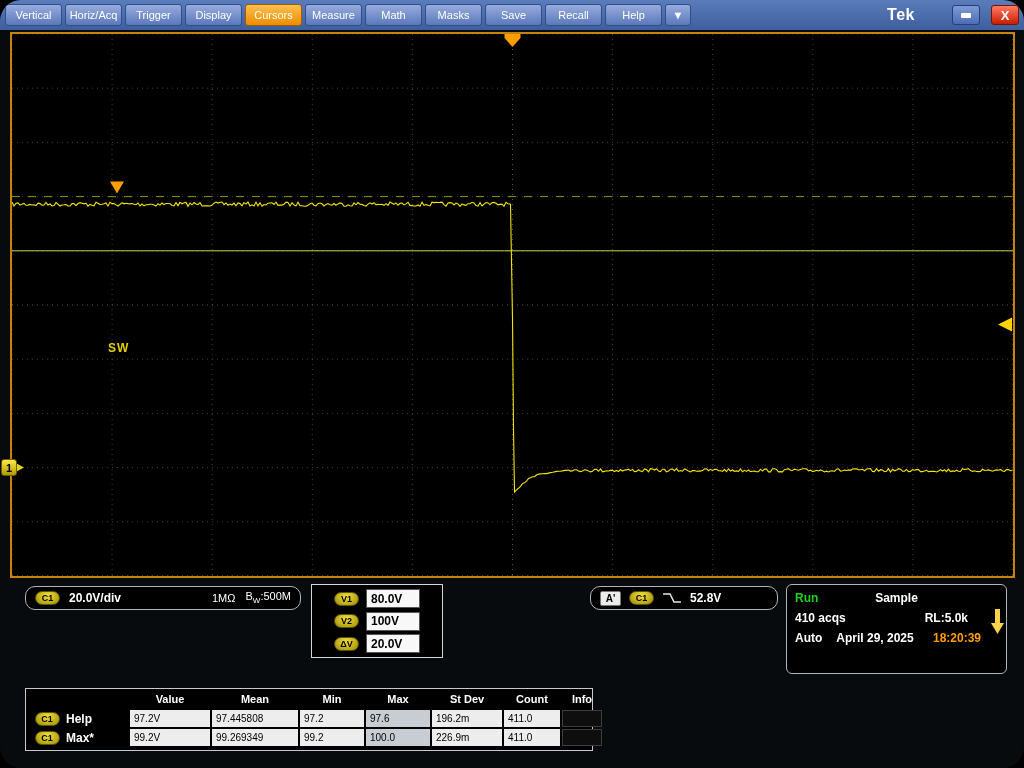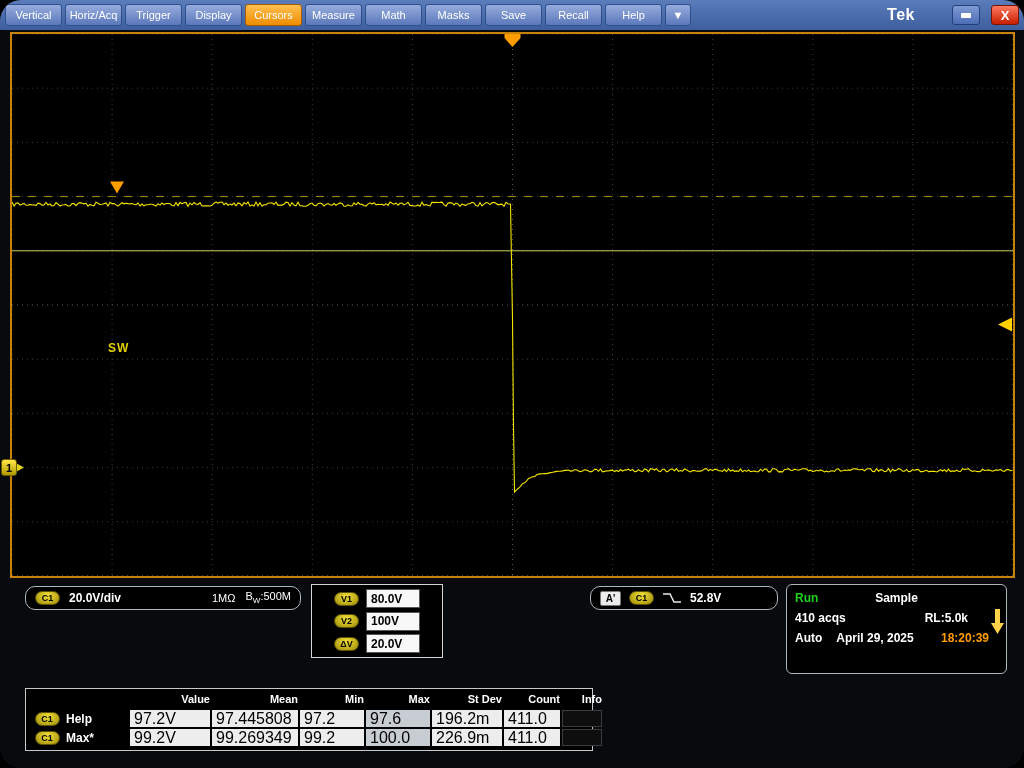--- a/index.html
+++ b/index.html
@@ -37,29 +37,29 @@
   .trigbox{position:absolute;left:590px;top:586px;width:188px;height:24px;border:1px solid #aeb6ba;border-radius:10px;display:flex;align-items:center;gap:8px;padding:0 9px;color:#fff;font-size:12px;background:#000;}
   .abadge{min-width:21px;height:15px;background:#ececec;color:#000;font-size:10px;font-weight:bold;display:flex;align-items:center;justify-content:center;border:1px solid #777;border-radius:2px;}
   .triglvl{font-weight:bold;}
 
   .horizpanel{position:absolute;left:786px;top:584px;width:221px;height:90px;border:1px solid #aeb6ba;border-radius:6px;color:#fff;font-size:12px;padding:3px 8px;background:#000;}
   .hrow{display:flex;align-items:center;height:20px;position:relative;font-weight:bold;}
   .hrow .mid{position:absolute;left:50%;transform:translateX(-50%);}
   .hrow .right{margin-left:auto;}
   .hrow .rl{position:absolute;right:30px;}
   .hrow .date{margin-left:14px;}
-  .hrow .time{position:absolute;right:9px;}
+  .hrow .time{position:absolute;right:17px;}
   .dlarrow{position:absolute;right:2px;top:23px;}
 
   
   .measbox{position:absolute;left:25px;top:688px;width:568px;border:1px solid #c6cacc;background:#000;padding:4px;}
   .mgridrow{display:grid;grid-template-columns:34px 62px 80px 86px 64px 64px 70px 56px 40px;gap:2px;align-items:center;}
-  .mh{color:#fff;font-size:11px;font-weight:bold;text-align:right;height:15px;}
+  .mh{color:#fff;font-size:11px;font-weight:bold;text-align:center;height:15px;}
   .mrow{margin-top:2px;}
-  .mcell{background:#ededed;color:#000;font-size:16px;height:17px;display:flex;align-items:center;padding-left:4px;}
+  .mcell{background:#ededed;color:#000;font-size:10px;height:17px;display:flex;align-items:center;padding-left:4px;}
   .mcell.maxcol{background:#c8cdd3;}
   .mcell.infocol{background:#0e0e0e;border:1px solid #3d3d3d;}
   .mname{color:#fff;font-size:12px;font-weight:bold;}
   .mbadgewrap{display:flex;justify-content:center;}
 </style>
 </head>
 <body>
 
 <div class="app">
 

